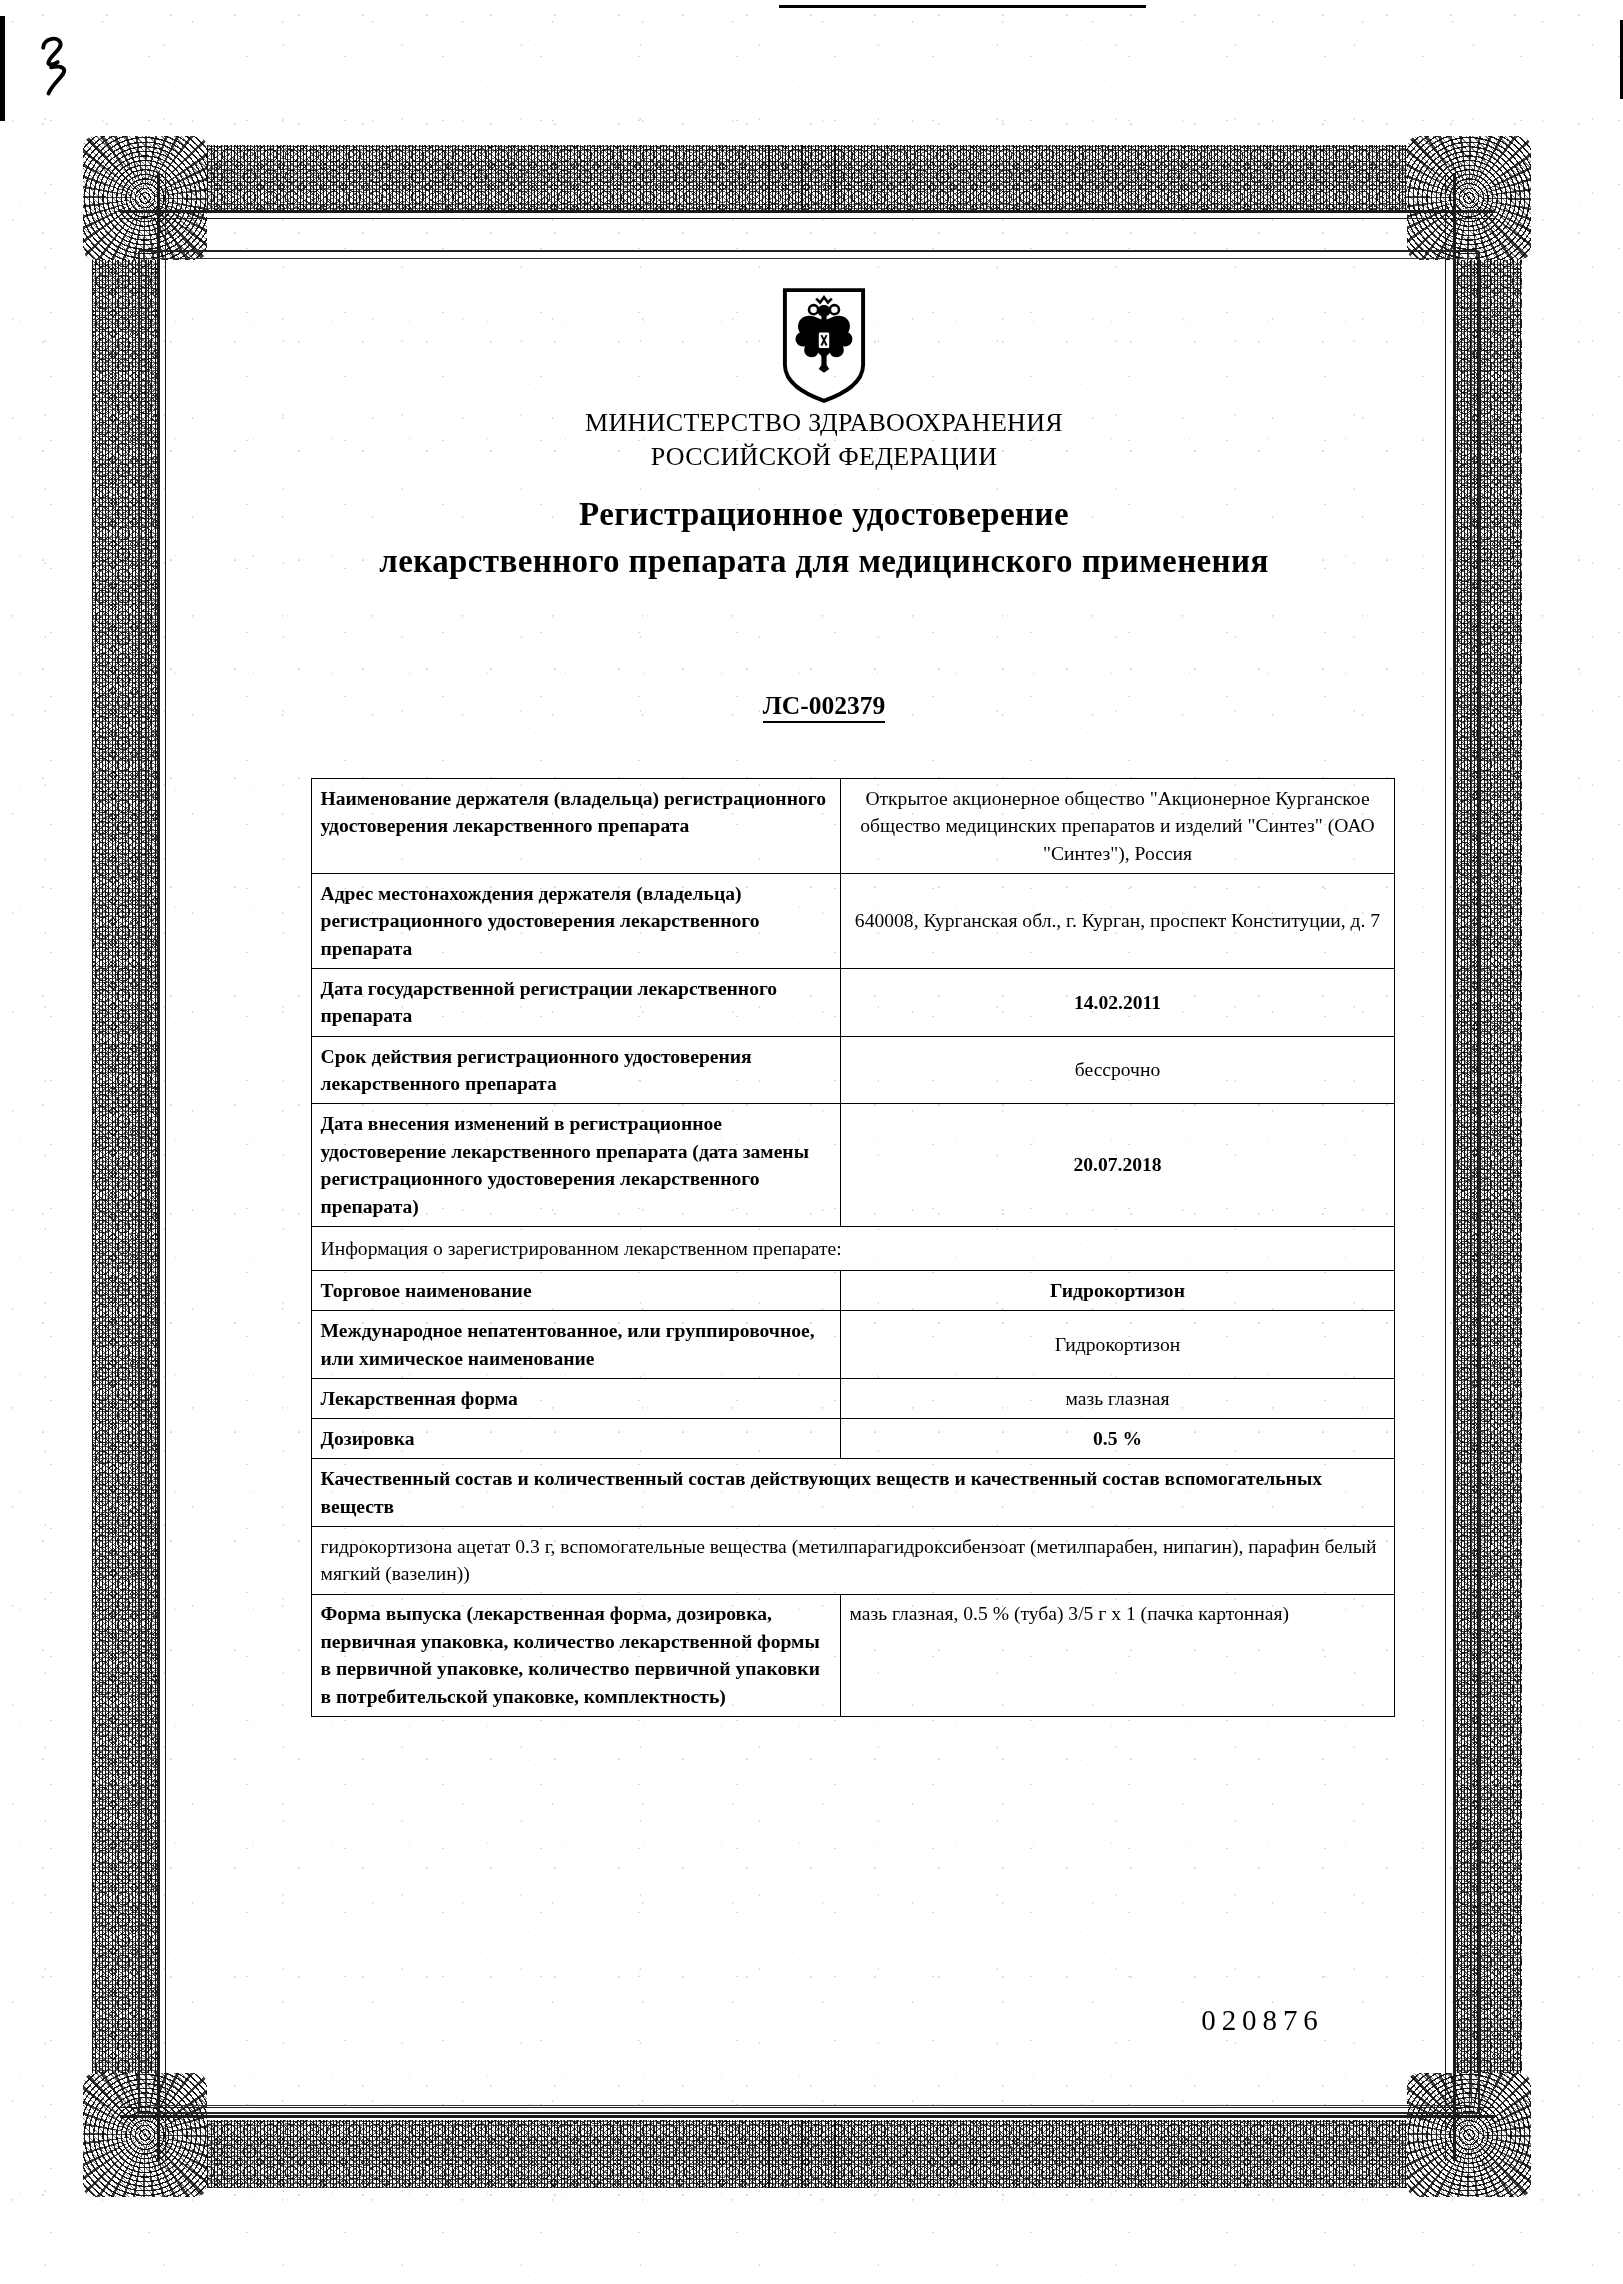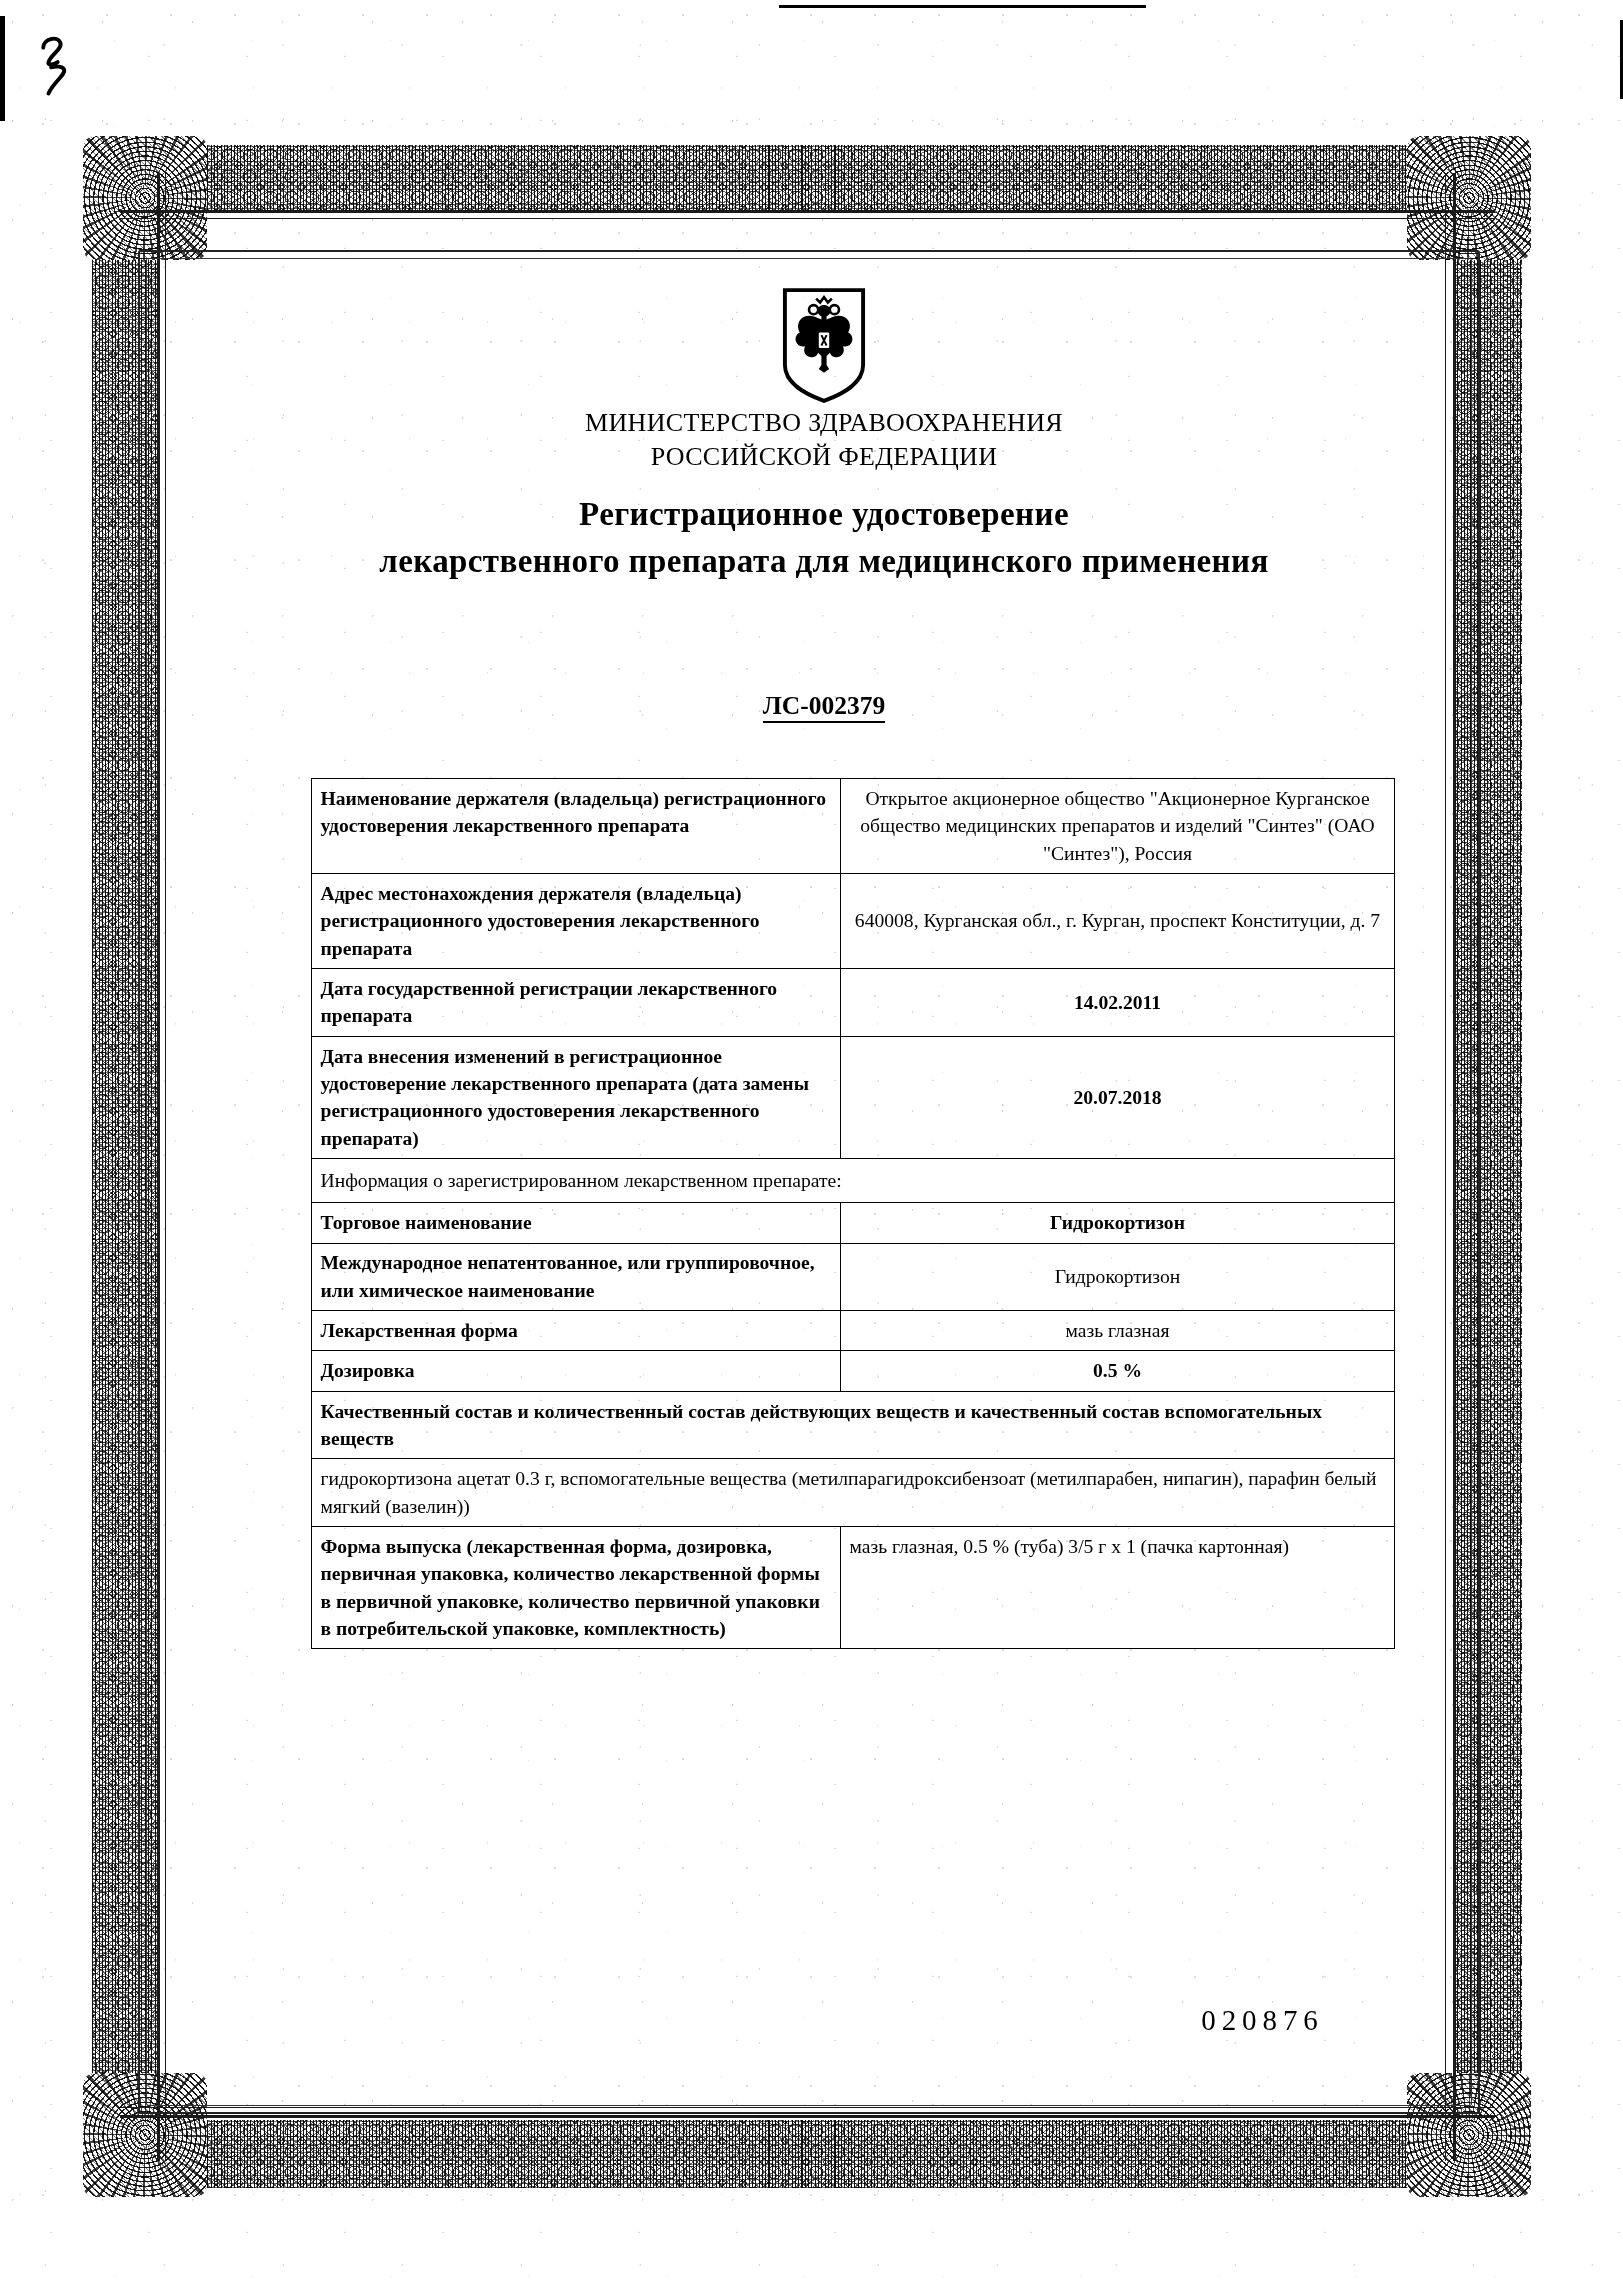--- a/index.html
+++ b/index.html
@@ -329,20 +329,24 @@
       </tr>
       <tr>
         <td class="label">Адрес местонахождения держателя (владельца) регистрационного удостоверения лекарственного препарата</td>
         <td class="value vcenter">640008, Курганская обл., г. Курган, проспект  Конституции, д. 7</td>
       </tr>
       <tr>
         <td class="label">Дата государственной регистрации лекарственного препарата</td>
         <td class="value vcenter bold-value">14.02.2011</td>
       </tr>
       <tr>
+        <td class="label">Срок действия регистрационного удостоверения лекарственного препарата</td>
+        <td class="value vcenter">бессрочно</td>
+      </tr>
+      <tr>
         <td class="label">Дата внесения изменений в регистрационное удостоверение лекарственного препарата (дата замены регистрационного удостоверения лекарственного препарата)</td>
         <td class="value vcenter bold-value">20.07.2018</td>
       </tr>
       <tr>
         <td class="section" colspan="2">Информация о зарегистрированном лекарственном препарате:</td>
       </tr>
       <tr>
         <td class="label">Торговое наименование</td>
         <td class="value bold-value">Гидрокортизон</td>
       </tr>

